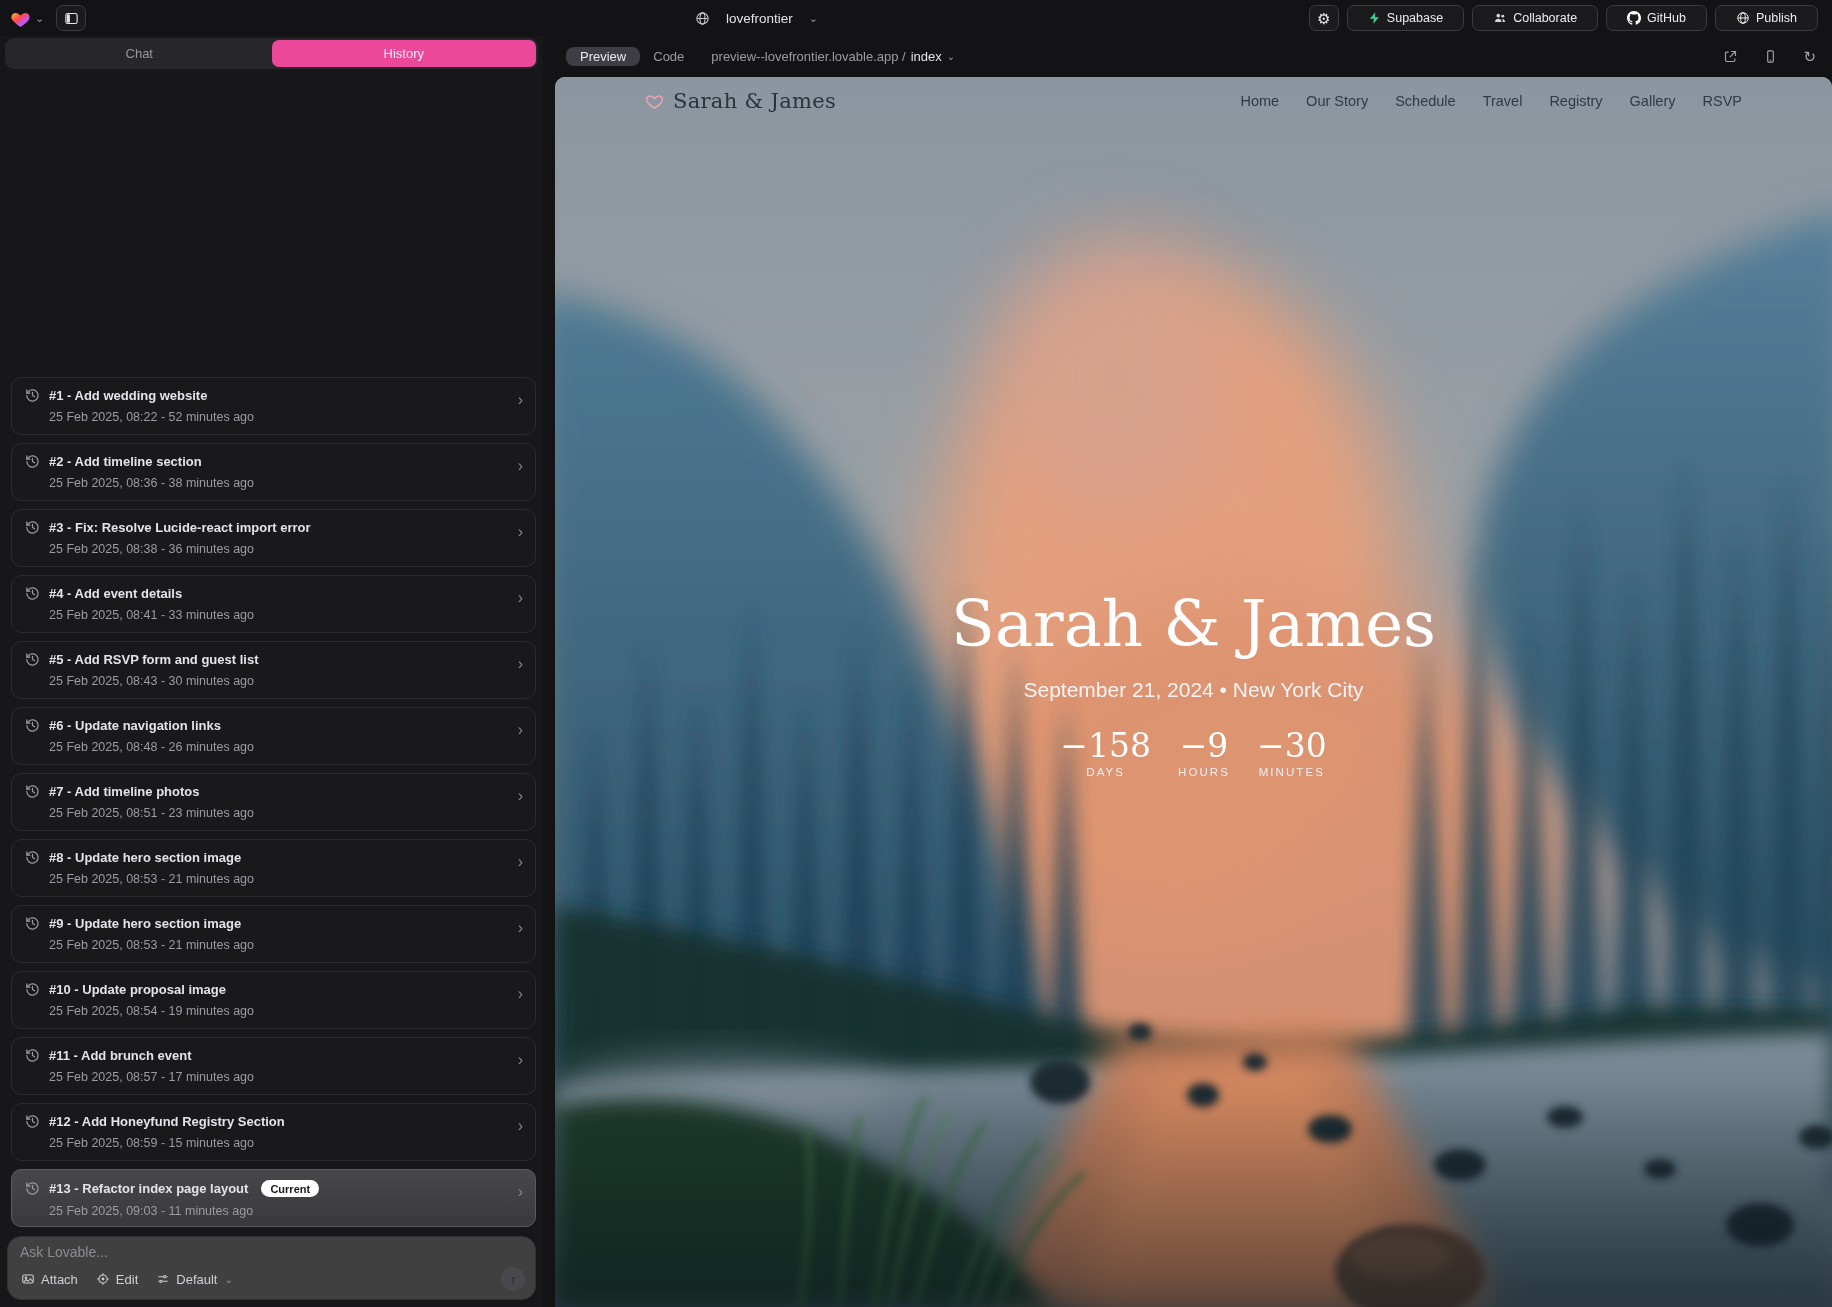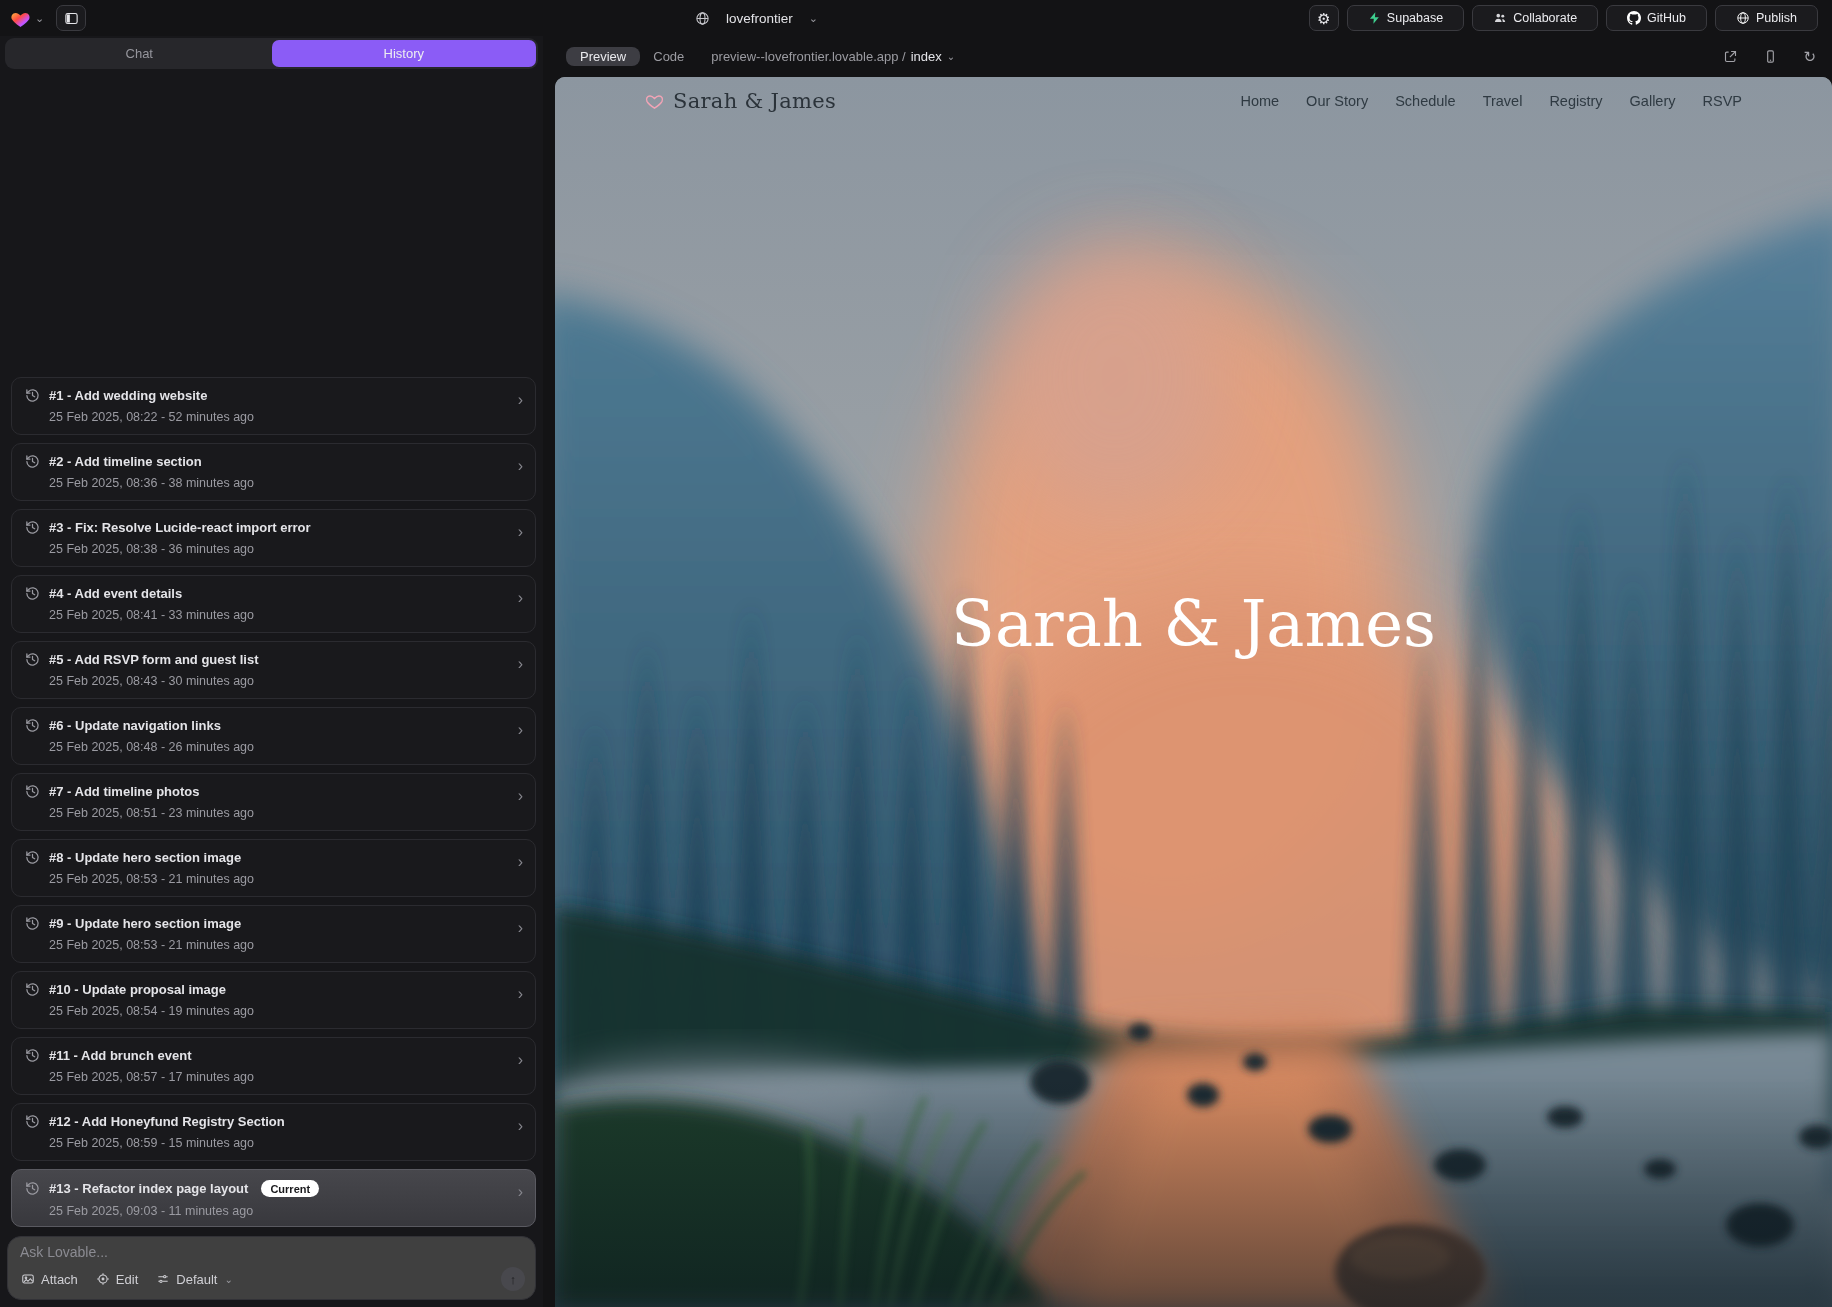--- a/index.html
+++ b/index.html
@@ -23,21 +23,21 @@
   .tb-center .chev { color:#9a9aa0; font-size:11px; }
   .tb-right { margin-left:auto; display:flex; align-items:center; gap:8px; padding-right:14px; }
   .tb-btn { height:26px; display:flex; align-items:center; gap:6px; padding:0 20px; border:1px solid #3a3a3f; border-radius:7px; background:#1b1b1e; font-size:12.5px; color:#ececf0; white-space:nowrap; }
   .tb-btn.square { width:30px; padding:0; justify-content:center; }
   .gear-glyph { font-size:15px; color:#e8e8ec; line-height:1; }
 
   
   .sidebar { position:absolute; left:0; top:36px; width:543px; bottom:0; background:#17171a; }
   .seg-tabs { margin:2px 5px 0 5px; height:31px; background:#27272b; border-radius:9px; display:flex; padding:2px; }
   .seg-tab { flex:1; display:flex; align-items:center; justify-content:center; font-size:13px; color:#96969d; border-radius:7px; cursor:pointer; }
-  .seg-tab.active { background:#8b5cf6; color:#ededf1; }
+  .seg-tab.active { background:#ec4899; color:#ededf1; }
 
   .history-list { position:absolute; top:341px; left:11px; right:7px; }
   .history-card { position:relative; height:58px; border:1px solid #2b2b30; border-radius:10px; margin-bottom:8px; padding:10px 14px 0 13px; background:#19191c; }
   .history-card.current { background:linear-gradient(180deg,#47474c,#38383d); border-color:#5a5a61; }
   .hrow { display:flex; align-items:center; gap:9px; }
   .hicon { width:15px; height:15px; color:#9a9aa1; flex:0 0 auto; }
   .htitle { font-size:13px; font-weight:700; color:#e4e4e8; }
   .hbadge { background:#ffffff; color:#1a1a1d; font-size:11px; font-weight:700; border-radius:999px; padding:2.5px 9px; margin-left:4px; }
   .hchev { position:absolute; right:12px; top:14px; color:#85858c; font-size:16px; line-height:1; }
   .htime { font-size:12.5px; color:#9b9ba2; margin:7px 0 0 24px; }
@@ -504,15 +504,30 @@
         <span>Schedule</span>
         <span>Travel</span>
         <span>Registry</span>
         <span>Gallery</span>
         <span>RSVP</span>
       </nav>
     </header>
 
     <div class="hero">
       <div class="hero-title">Sarah &amp; James</div>
+      <div class="hero-subtitle">September 21, 2024 • New York City</div>
+      <div class="countdown">
+        <div class="cd-item">
+          <div class="cd-value">−158</div>
+          <div class="cd-label">DAYS</div>
+        </div>
+        <div class="cd-item">
+          <div class="cd-value">−9</div>
+          <div class="cd-label">HOURS</div>
+        </div>
+        <div class="cd-item">
+          <div class="cd-value">−30</div>
+          <div class="cd-label">MINUTES</div>
+        </div>
+      </div>
     </div>
   </section>
 </main>
 
 </body></html>

